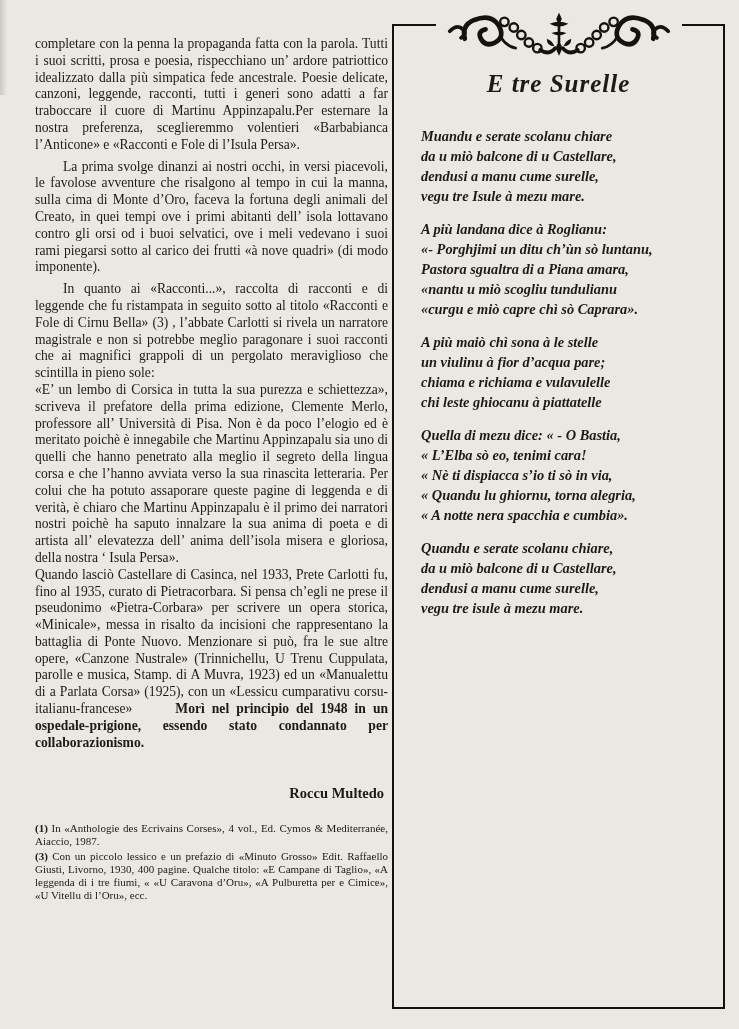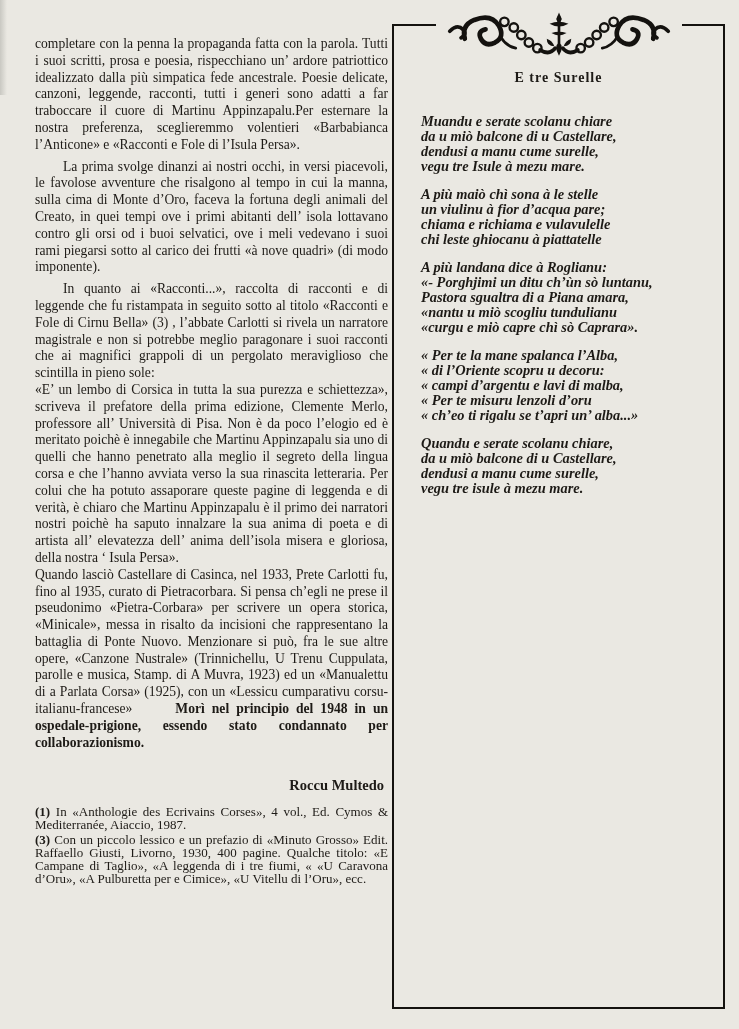--- a/index.html
+++ b/index.html
@@ -26,29 +26,29 @@
     color:#1d1a16;
     font-size:13.6px;
     line-height:16.8px;
     text-align:justify;
   }
   .article p{margin:0;}
   .article p.gap-before{margin-top:5px;}
   .article p.indent{text-indent:28px;}
   .article strong{font-weight:bold;margin-left:36px;}
   .signature{
-    margin-top:26px;
+    margin-top:34px;
     text-align:right;
     font-weight:bold;
     font-size:14.5px;
     padding-right:4px;
   }
   .footnotes{
-    margin-top:11px;
-    font-size:13px;
+    margin-top:20px;
+    font-size:11px;
     line-height:13.2px;
     text-align:justify;
   }
   .footnotes .fn{margin:0 0 1px 0;}
   .footnotes b{font-weight:bold;}
   
   .poem-box{
     position:absolute;
     left:392px;top:24px;
     width:333px;height:985px;
@@ -60,33 +60,34 @@
     position:absolute;
     top:-16px;left:50%;
     transform:translateX(-50%);
     background:#eae8e2;
     padding:0 10px;
     line-height:0;
   }
   .poem-title{
     margin-top:44px;
     text-align:center;
+    font-style:italic;
     font-weight:600;
-    font-size:14px;
+    font-size:25px;
     letter-spacing:1px;
     color:#1d1a16;
   }
   .poem-body{
     margin-top:28px;
     padding-left:27px;
     padding-right:10px;
     font-style:italic;
     font-weight:bold;
     font-size:14.4px;
-    line-height:15px;
+    line-height:20px;
     color:#1d1a16;
   }
   .stanza{
     white-space:pre-line;
     margin:0 0 13px 0;
   }
 </style>
 </head>
 <body>
 
@@ -149,34 +150,34 @@
       </svg>
     </div>
 
     <div class="poem-title">E tre Surelle</div>
 
     <div class="poem-body">
       <div class="stanza">Muandu e serate scolanu chiare
 da u miò balcone di u Castellare,
 dendusi a manu cume surelle,
 vegu tre Isule à mezu mare.</div>
-      <div class="stanza">A più maiò chì sona à le stelle
-un viulinu à fior d’acqua pare;
-chiama e richiama e vulavulelle
-chi leste ghiocanu à piattatelle</div>
       <div class="stanza">A più landana dice à Roglianu:
 «- Porghjimi un ditu ch’ùn sò luntanu,
 Pastora sgualtra di a Piana amara,
 «nantu u miò scogliu tundulianu
 «curgu e miò capre chì sò Caprara».</div>
-      <div class="stanza">« Per te la mane spalanca l’Alba,
-« di l’Oriente scopru u decoru:
-« campi d’argentu e lavi di malba,
-« Per te misuru lenzoli d’oru
-« ch’eo ti rigalu se t’apri un’ alba...»</div>
+      <div class="stanza">A più maiò chì sona à le stelle
+un viulinu à fior d’acqua pare;
+chiama e richiama e vulavulelle
+chi leste ghiocanu à piattatelle</div>
+      <div class="stanza">Quella di mezu dice: « - O Bastia,
+« L’Elba sò eo, tenimi cara!
+« Nè ti dispiacca s’io ti sò in via,
+« Quandu lu ghiornu, torna alegria,
+« A notte nera spacchia e cumbia».</div>
       <div class="stanza">Quandu e serate scolanu chiare,
 da u miò balcone di u Castellare,
 dendusi a manu cume surelle,
 vegu tre isule à mezu mare.</div>
     </div>
   </div>
 
 </div>
 
 </body></html>

